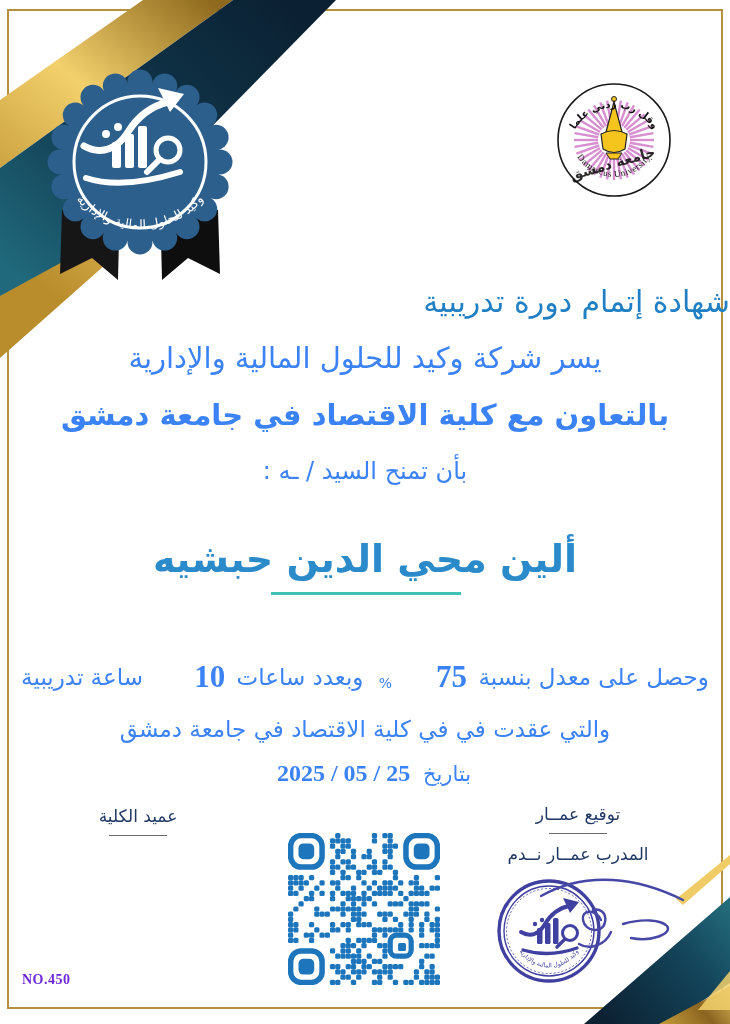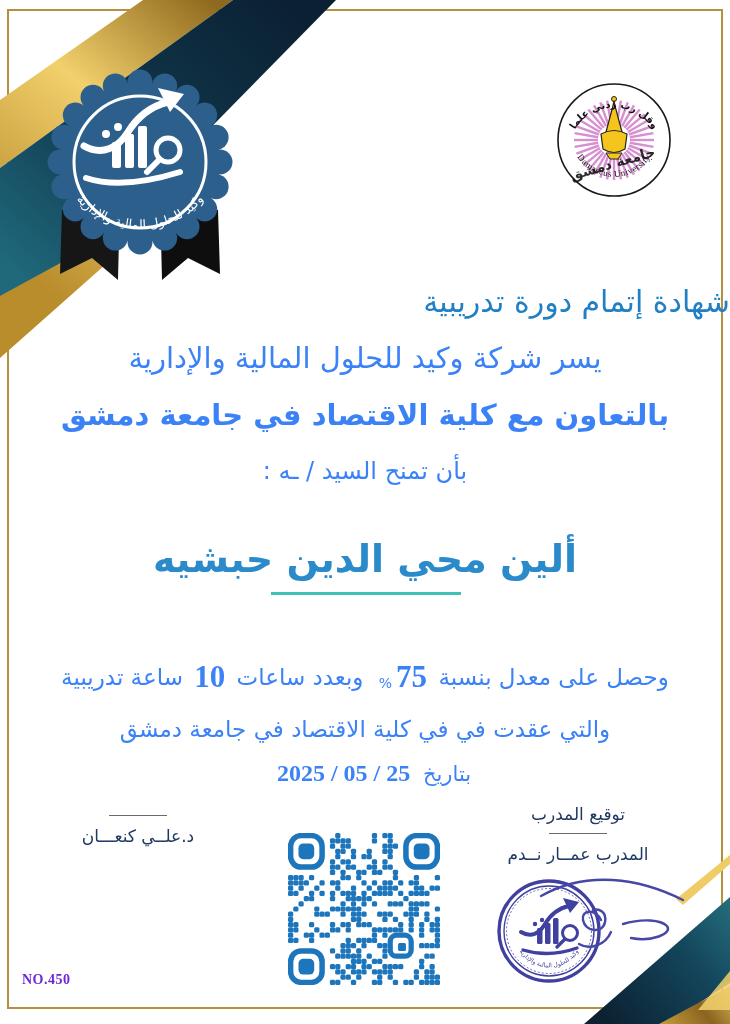--- a/index.html
+++ b/index.html
@@ -11,21 +11,21 @@
   .title-line{top:284px;font-size:30px;font-weight:500;color:#2180c4;text-align:right;}
   .intro-line{top:341px;font-size:29px;font-weight:500;}
   .coop-line{top:398px;font-size:29px;font-weight:800;}
   .grant-line{top:457px;font-size:24px;font-weight:500;}
   .recipient{top:513px;font-size:38px;font-weight:800;color:#2b8ac9;margin-top:24px;}
   .name-underline{top:592px;left:271px;width:190px;height:3px;background:#3fc2b4;}
   .course-line{top:617px;font-size:23px;font-weight:500;}
   .result-line{top:664px;font-size:23px;font-weight:500;}
   .venue-line{top:716px;font-size:23px;font-weight:500;}
   .date-line{top:760px;font-size:21px;font-weight:500;margin-left:12px;}
-  .num{font-family:"Liberation Serif","DejaVu Serif",serif;font-weight:700;font-size:31px;line-height:0;vertical-align:-2px;padding:0 4px;}
+  .num{font-family:"Liberation Serif","DejaVu Serif",serif;font-weight:700;font-size:31px;line-height:0;vertical-align:-2px;padding:0 4px;margin-left:40px;}
   .num-sm{font-family:"Liberation Serif","DejaVu Serif",serif;font-weight:700;font-size:24px;padding:0 6px;}
   .pct{font-size:14px;vertical-align:-3px;padding-left:8px;}
   .sig-block{width:210px;text-align:center;color:#203864;}
   .sig-dean{left:33px;top:806px;}
   .sig-trainer{left:473px;top:804px;}
   .sig-label{font-size:17px;font-weight:500;}
   .sig-rule{width:58px;height:1px;background:#6a6a6a;border:none;margin:9px auto 10px auto;}
   .sig-name{font-size:17px;font-weight:500;}
   .serial{left:22px;top:972px;font-family:"Liberation Serif","DejaVu Serif",serif;
           font-size:14px;font-weight:700;color:#6d28d9;letter-spacing:.5px;}
@@ -193,28 +193,28 @@
   </div>
 
   <div class="abs ctr venue-line navy">والتي عقدت في في كلية الاقتصاد في جامعة دمشق</div>
 
   <div class="abs ctr date-line navy">
     <span>بتاريخ</span>
     <span class="num-sm" dir="ltr">2025 / 05 / 25</span>
   </div>
 
   <div class="abs sig-block sig-trainer">
-    <div class="sig-label">توقيع المدرب</div>
+    <div class="sig-label">توقيع عمــار</div>
     <hr class="sig-rule">
     <div class="sig-name">المدرب عمــار نــدم</div>
   </div>
 
   <div class="abs sig-block sig-dean">
+    <div class="sig-label">عميد الكلية</div>
     <hr class="sig-rule">
-    <div class="sig-name">د.علــي كنعـــان</div>
   </div>
 
   <svg id="qr-svg" class="abs" style="left:288px;top:833px" width="152" height="152" viewBox="0 0 152 152">
       <rect x="47.17" y="0.00" width="5.24" height="5.24" rx="1.5" fill="#1d76bb"></rect>
       <rect x="83.86" y="0.00" width="5.24" height="5.24" rx="1.5" fill="#1d76bb"></rect>
       <rect x="94.34" y="0.00" width="5.24" height="5.24" rx="1.5" fill="#1d76bb"></rect>
       <rect x="99.59" y="0.00" width="5.24" height="5.24" rx="1.5" fill="#1d76bb"></rect>
       <rect x="41.93" y="5.24" width="5.24" height="5.24" rx="1.5" fill="#1d76bb"></rect>
       <rect x="47.17" y="5.24" width="5.24" height="5.24" rx="1.5" fill="#1d76bb"></rect>
       <rect x="52.41" y="5.24" width="5.24" height="5.24" rx="1.5" fill="#1d76bb"></rect>

